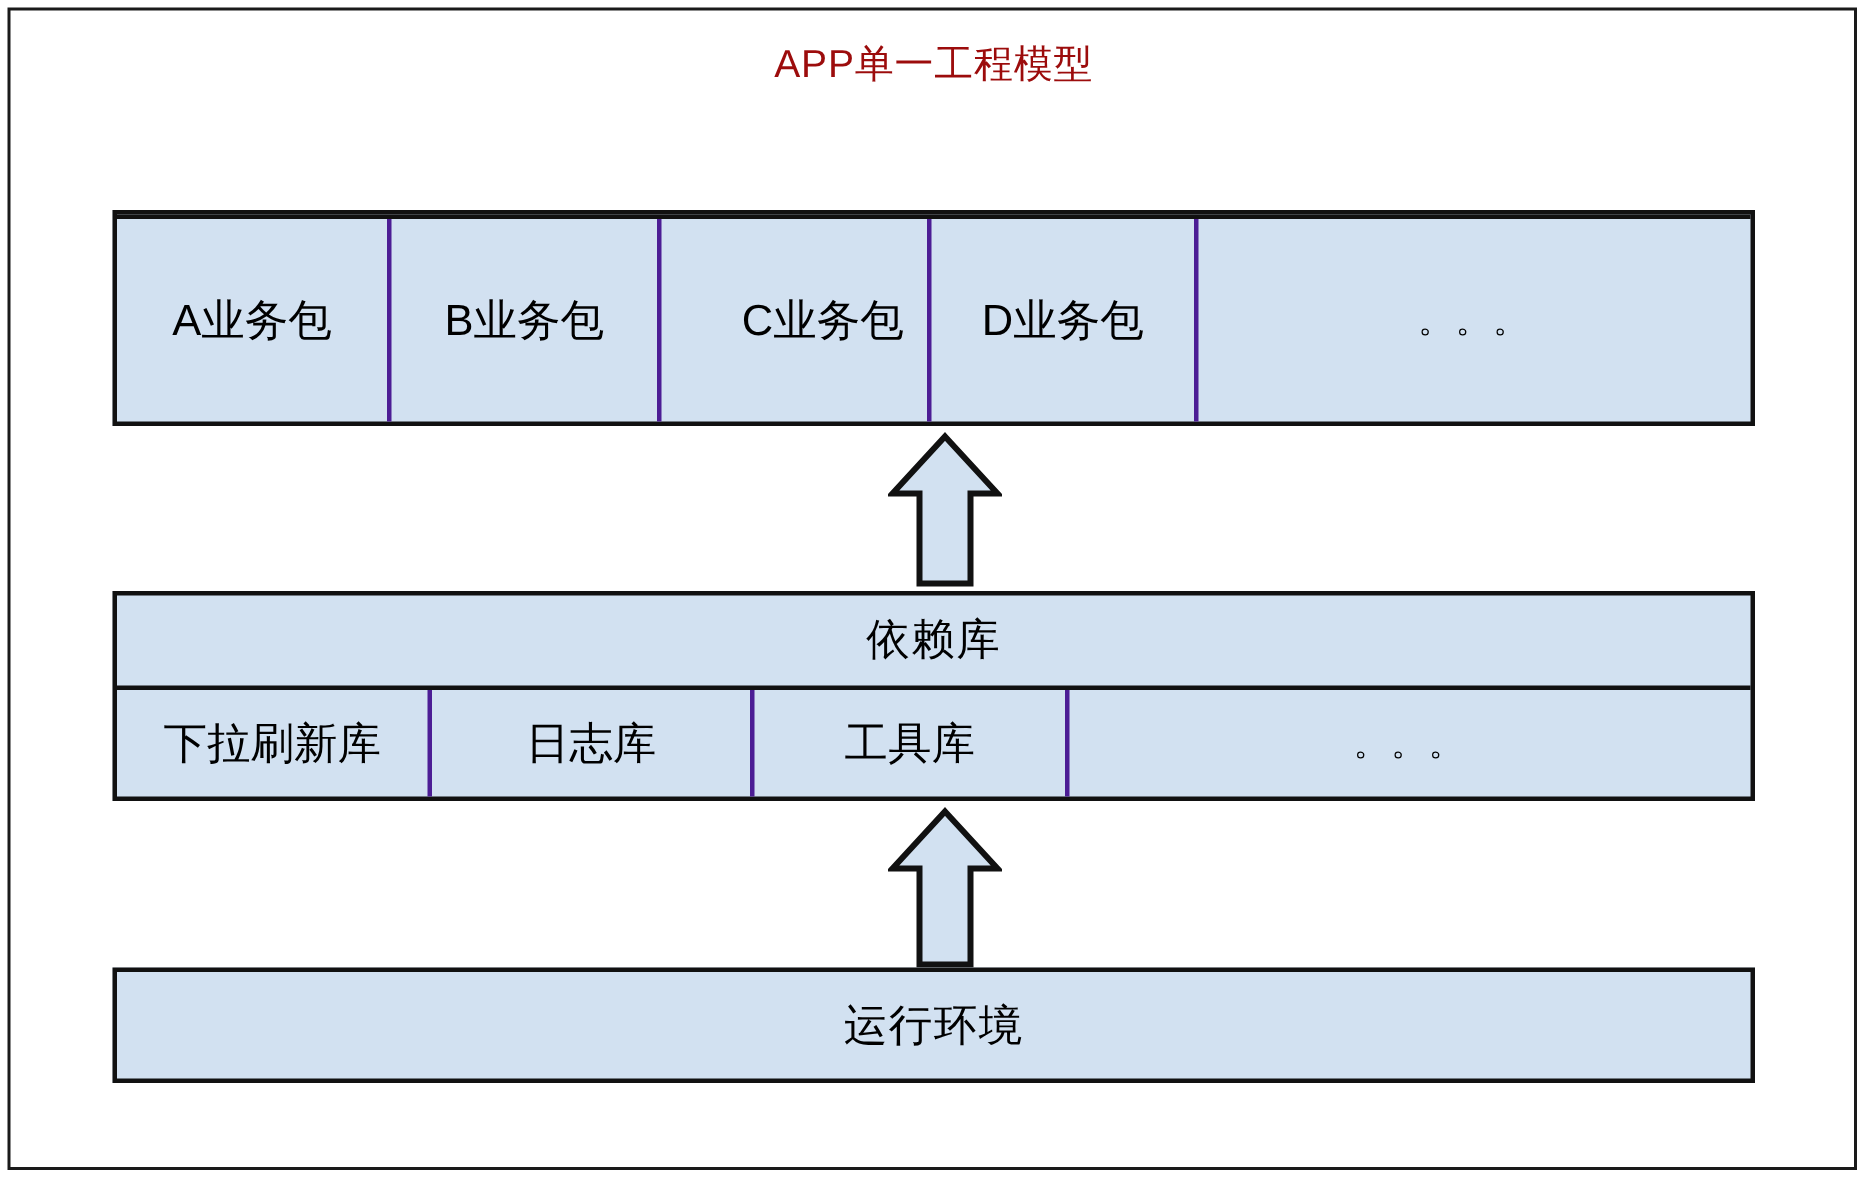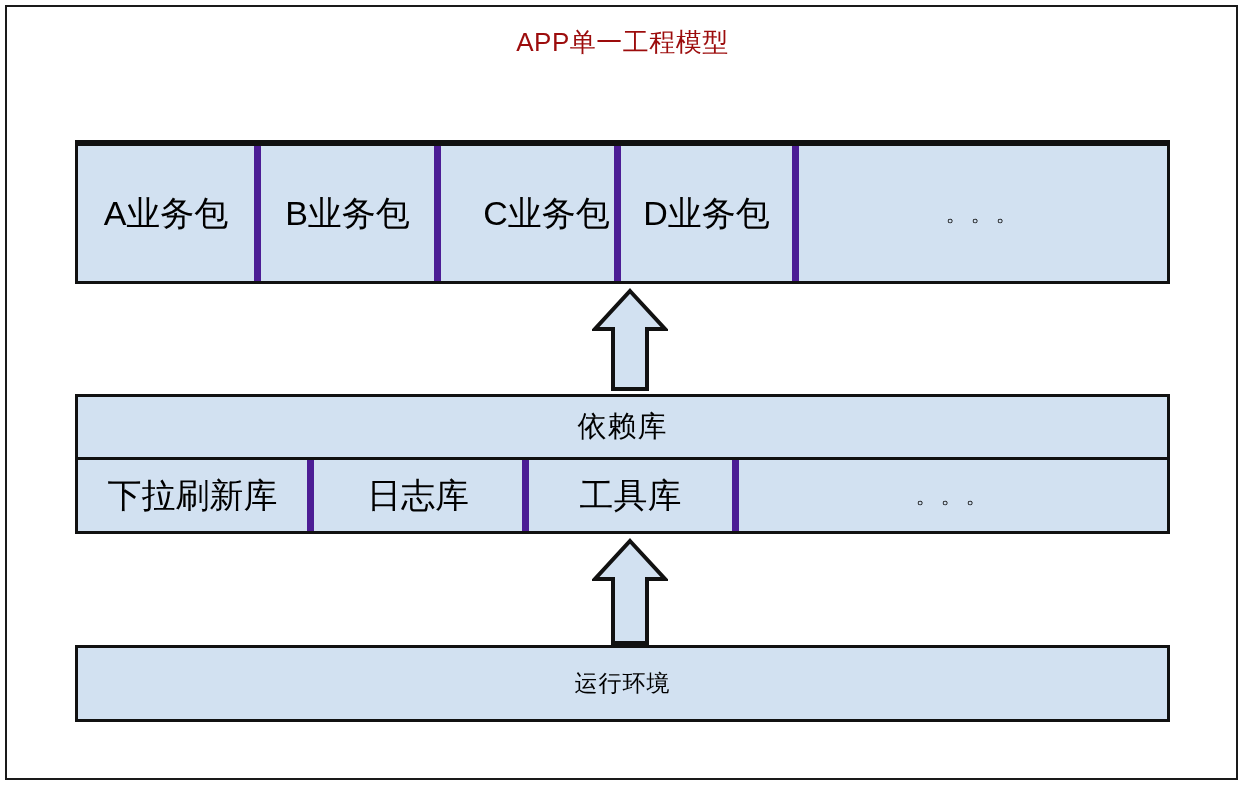--- a/index.html
+++ b/index.html
@@ -74,43 +74,43 @@
     flex-direction: row;
     border-top: 3px solid #111111;
     flex: 1 1 auto;
   }
 
   .layer-cell {
     box-sizing: border-box;
     display: flex;
     align-items: center;
     justify-content: center;
-    font-size: 34px;
+    font-size: 29px;
     color: #000000;
     white-space: nowrap;
-    border-right: 7px solid #4c1d95;
+    border-right: 3px solid #4c1d95;
     letter-spacing: 0px;
   }
   .layer-cell:last-child {
     border-right: none;
   }
   .layer-cell.ellipsis-cell {
     font-size: 22px;
     letter-spacing: 3px;
   }
 
   .single-block {
     position: absolute;
     box-sizing: border-box;
     border: 3px solid #111111;
     background: #d2e1f1;
     display: flex;
     align-items: center;
     justify-content: center;
-    font-size: 23px;
+    font-size: 29px;
     color: #000000;
     letter-spacing: 1px;
     white-space: nowrap;
   }
 
   
   .block-arrow {
     position: absolute;
   }
   .block-arrow svg {
@@ -138,21 +138,21 @@
 
   <div class="block-arrow" style="left:592px; top:288px;">
     <svg width="76" height="104" viewBox="0 0 76 104">
       <polygon points="38,3 73,41 55,41 55,101 21,101 21,41 3,41" fill="#d2e1f1" stroke="#111111" stroke-width="4" stroke-linejoin="miter"></polygon>
     </svg>
   </div>
 
   <div class="layer-block" style="left:75px; top:394px; width:1095px; height:140px;">
     <div class="layer-header" style="height:60px;text-align:right;">依赖库</div>
     <div class="layer-cells">
-      <div class="layer-cell" style="width:236px;">下拉刷新库</div>
+      <div class="layer-cell" style="width:210px;">下拉刷新库</div>
       <div class="layer-cell" style="width:215px;">日志库</div>
       <div class="layer-cell" style="width:210px;">工具库</div>
       <div class="layer-cell ellipsis-cell" style="flex:1 1 auto;">。。。</div>
     </div>
   </div>
 
   <div class="block-arrow" style="left:592px; top:538px;">
     <svg width="76" height="108" viewBox="0 0 76 108">
       <polygon points="38,3 73,41 55,41 55,105 21,105 21,41 3,41" fill="#d2e1f1" stroke="#111111" stroke-width="4" stroke-linejoin="miter"></polygon>
     </svg>

